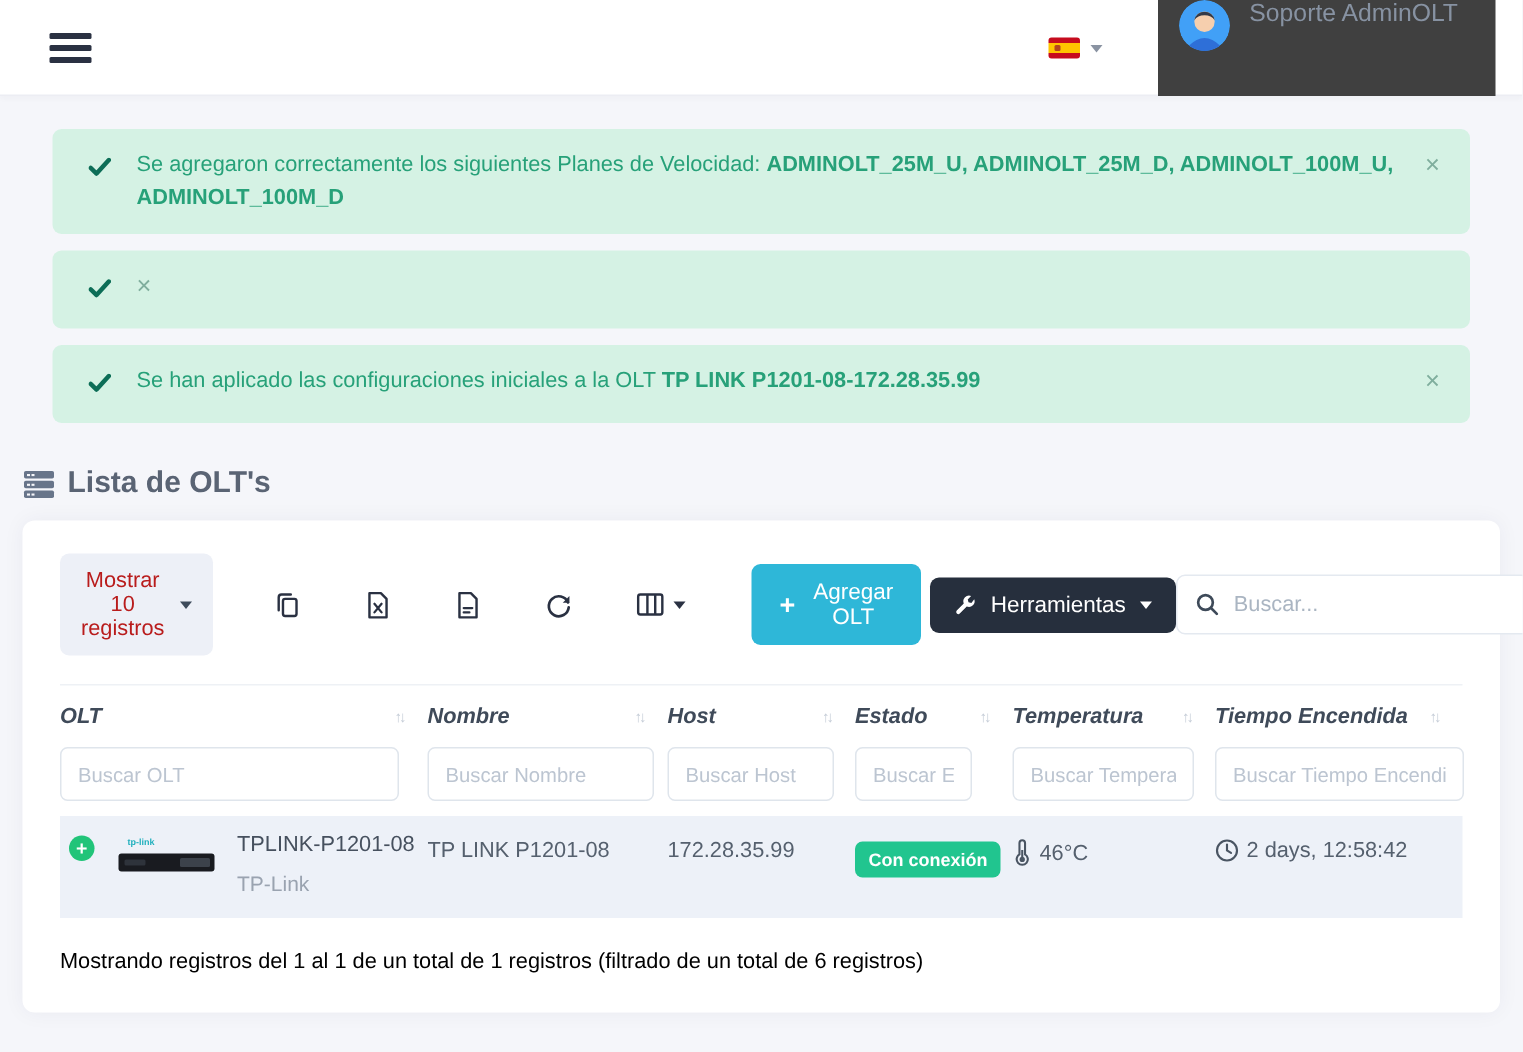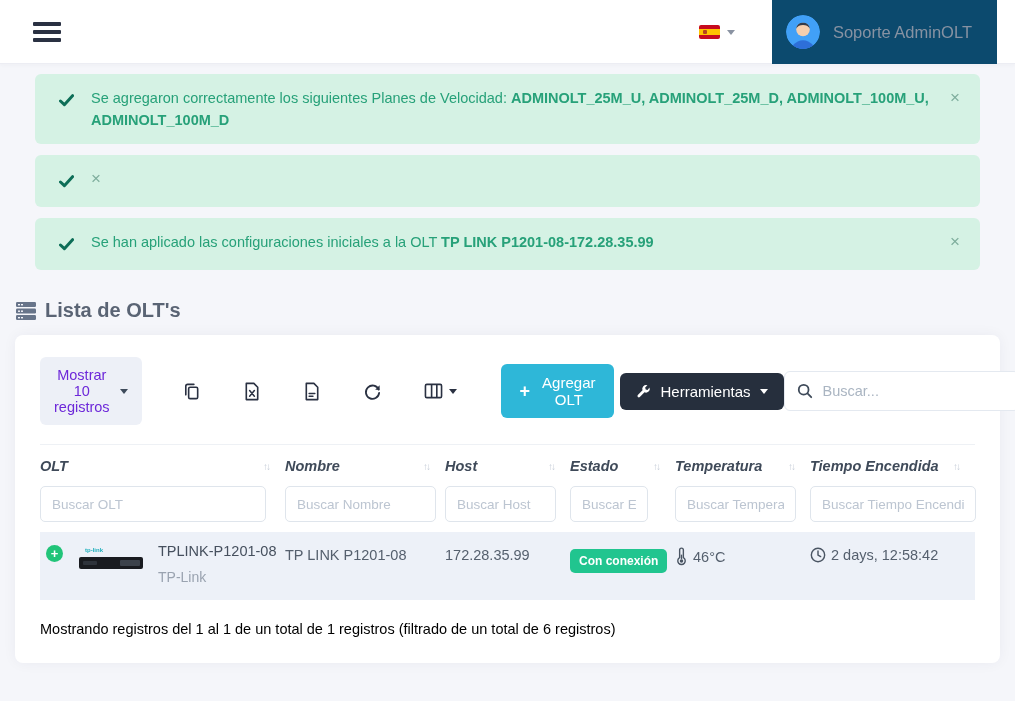--- a/index.html
+++ b/index.html
@@ -18,27 +18,27 @@
   }
   .hamburger { margin-left:33px; cursor:pointer; }
   .hamburger span { display:block; width:28px; height:4px; background:#2a3142; border-radius:1px; margin:4px 0; }
   .nav-right { position:absolute; right:0; top:0; height:64px; display:flex; align-items:center; }
   .lang { display:flex; align-items:center; margin-right:37px; cursor:pointer; }
   .flag { width:21px; height:14px; border-radius:2px; overflow:hidden; position:relative;
     background:linear-gradient(to bottom,#c60b1e 0 25%,#ffc400 25% 75%,#c60b1e 75% 100%); }
   .flag i { position:absolute; left:4px; top:5px; width:4px; height:4px; background:#b5451d; border-radius:1px; }
   .caret { width:0; height:0; border-left:4px solid transparent; border-right:4px solid transparent; border-top:5px solid #8a93a2; margin-left:7px; }
   .user-block {
-    height:64px; background:#0c4a6e; display:flex; align-items:center;
+    height:64px; background:#404040; display:flex; align-items:flex-start;
     padding:0 25px 0 14px; margin-right:18px;
   }
   .avatar { width:34px; height:34px; border-radius:50%; overflow:hidden; flex:none; }
   .user-name { margin-left:13px; font-size:16.5px; color:#8792a2; }
   
-  .alerts { margin:10px 35px 0; }
+  .alerts { margin:22px 35px 0; }
   .alert {
     background:#d5f2e4; border-radius:6px; padding:13px 20px 13px 24px;
     display:flex; margin-bottom:11px; font-size:14.5px; color:#27a179; line-height:22px;
   }
   .alert .check { flex:none; margin:4px 17px 0 0; }
   .alert .msg { flex:1; padding-right:20px; }
   .alert .msg b { font-weight:bold; }
   .alert .close {
     flex:none; color:#7fae9d; font-size:17px; line-height:22px; cursor:pointer;
     background:none; border:none; font-family:inherit; align-self:flex-start;
@@ -51,21 +51,21 @@
   .page-title svg { margin-right:8px; }
   
   .card {
     margin:0 15px; background:#fff; border-radius:8px; padding:22px 25px 25px;
     box-shadow:0 0 14px rgba(33,43,77,.05); height:328px;
   }
   
   .toolbar { display:flex; align-items:center; }
   .btn { border:none; border-radius:6px; font-family:inherit; font-size:14.5px; cursor:pointer; }
   .btn-light {
-    background:#edf0f7; color:#6d28d9; padding:10px 14px; display:flex; align-items:center;
+    background:#edf0f7; color:#b91c1c; padding:10px 14px; display:flex; align-items:center;
   }
   .btn-light .caret { border-top-color:#3e4b5b; }
   .icon-btn { background:none; border:none; cursor:pointer; padding:4px 6px; margin-left:30px; display:flex; align-items:center; }
   .icon-btn svg { display:block; }
   .icon-btn .caret { border-top-color:#2a3142; margin-left:6px; }
   .btn-teal { background:#2eb7d8; color:#fff; padding:10px 19px; margin-left:38px; display:flex; align-items:center; font-size:15px; }
   .btn-teal .plus { font-size:18px; font-weight:bold; margin-right:12px; line-height:14px; }
   .btn-dark { background:#262f3d; color:#fff; padding:10px 16px; margin-left:6px; display:flex; align-items:center; font-size:15px; }
   .btn-dark svg { margin-right:9px; }
   .btn-dark .caret { border-top-color:#fff; margin-left:9px; }

